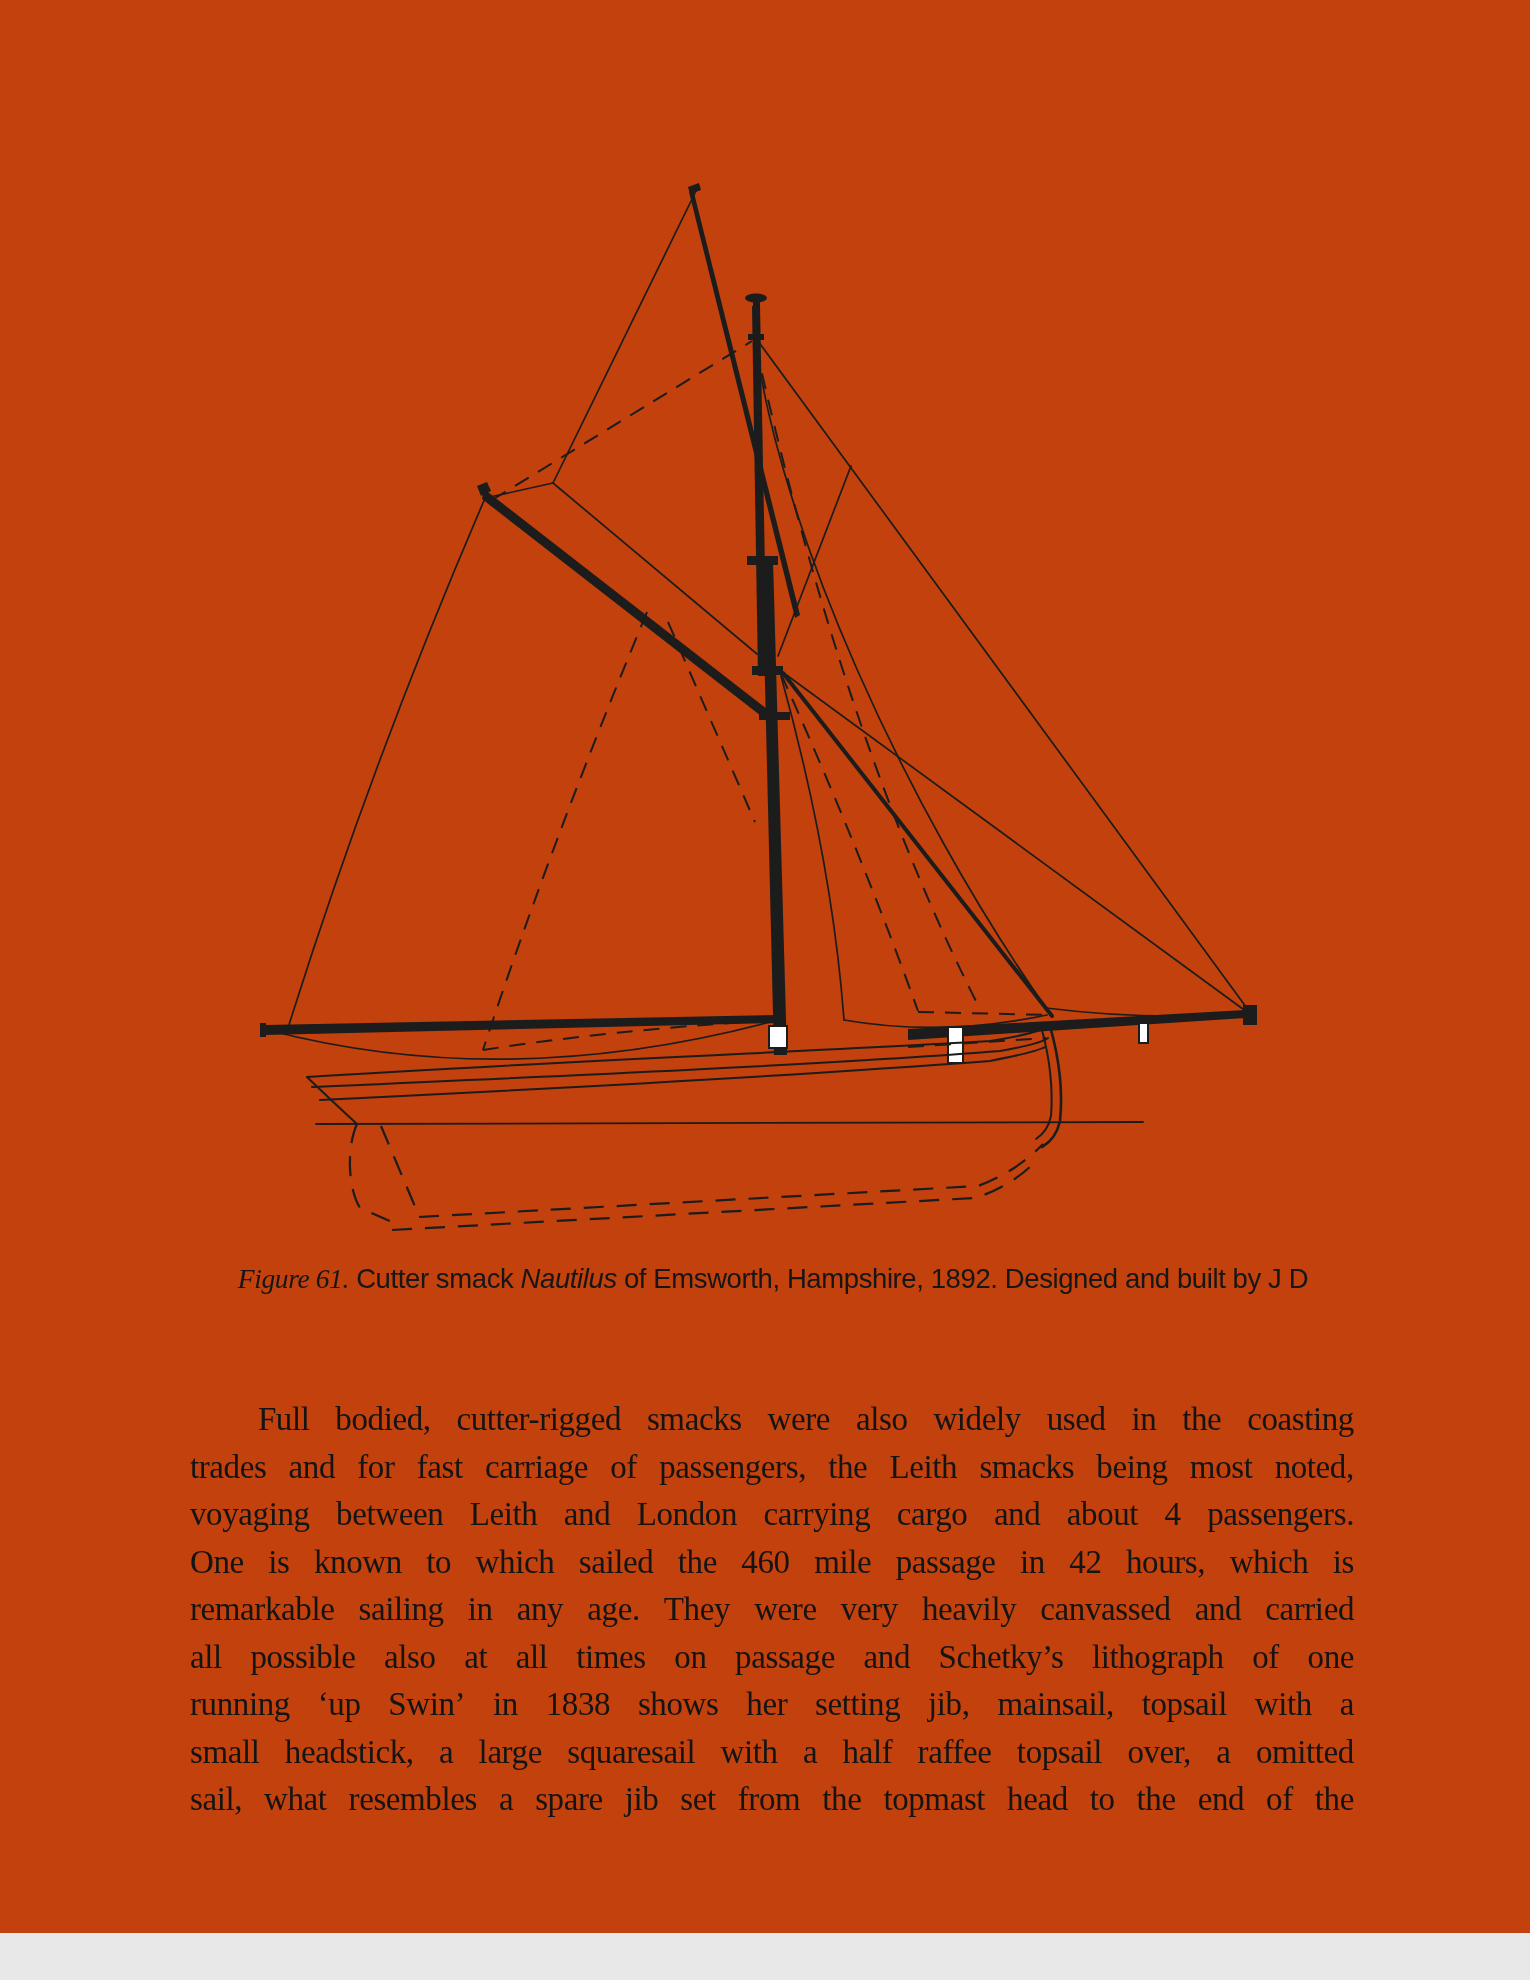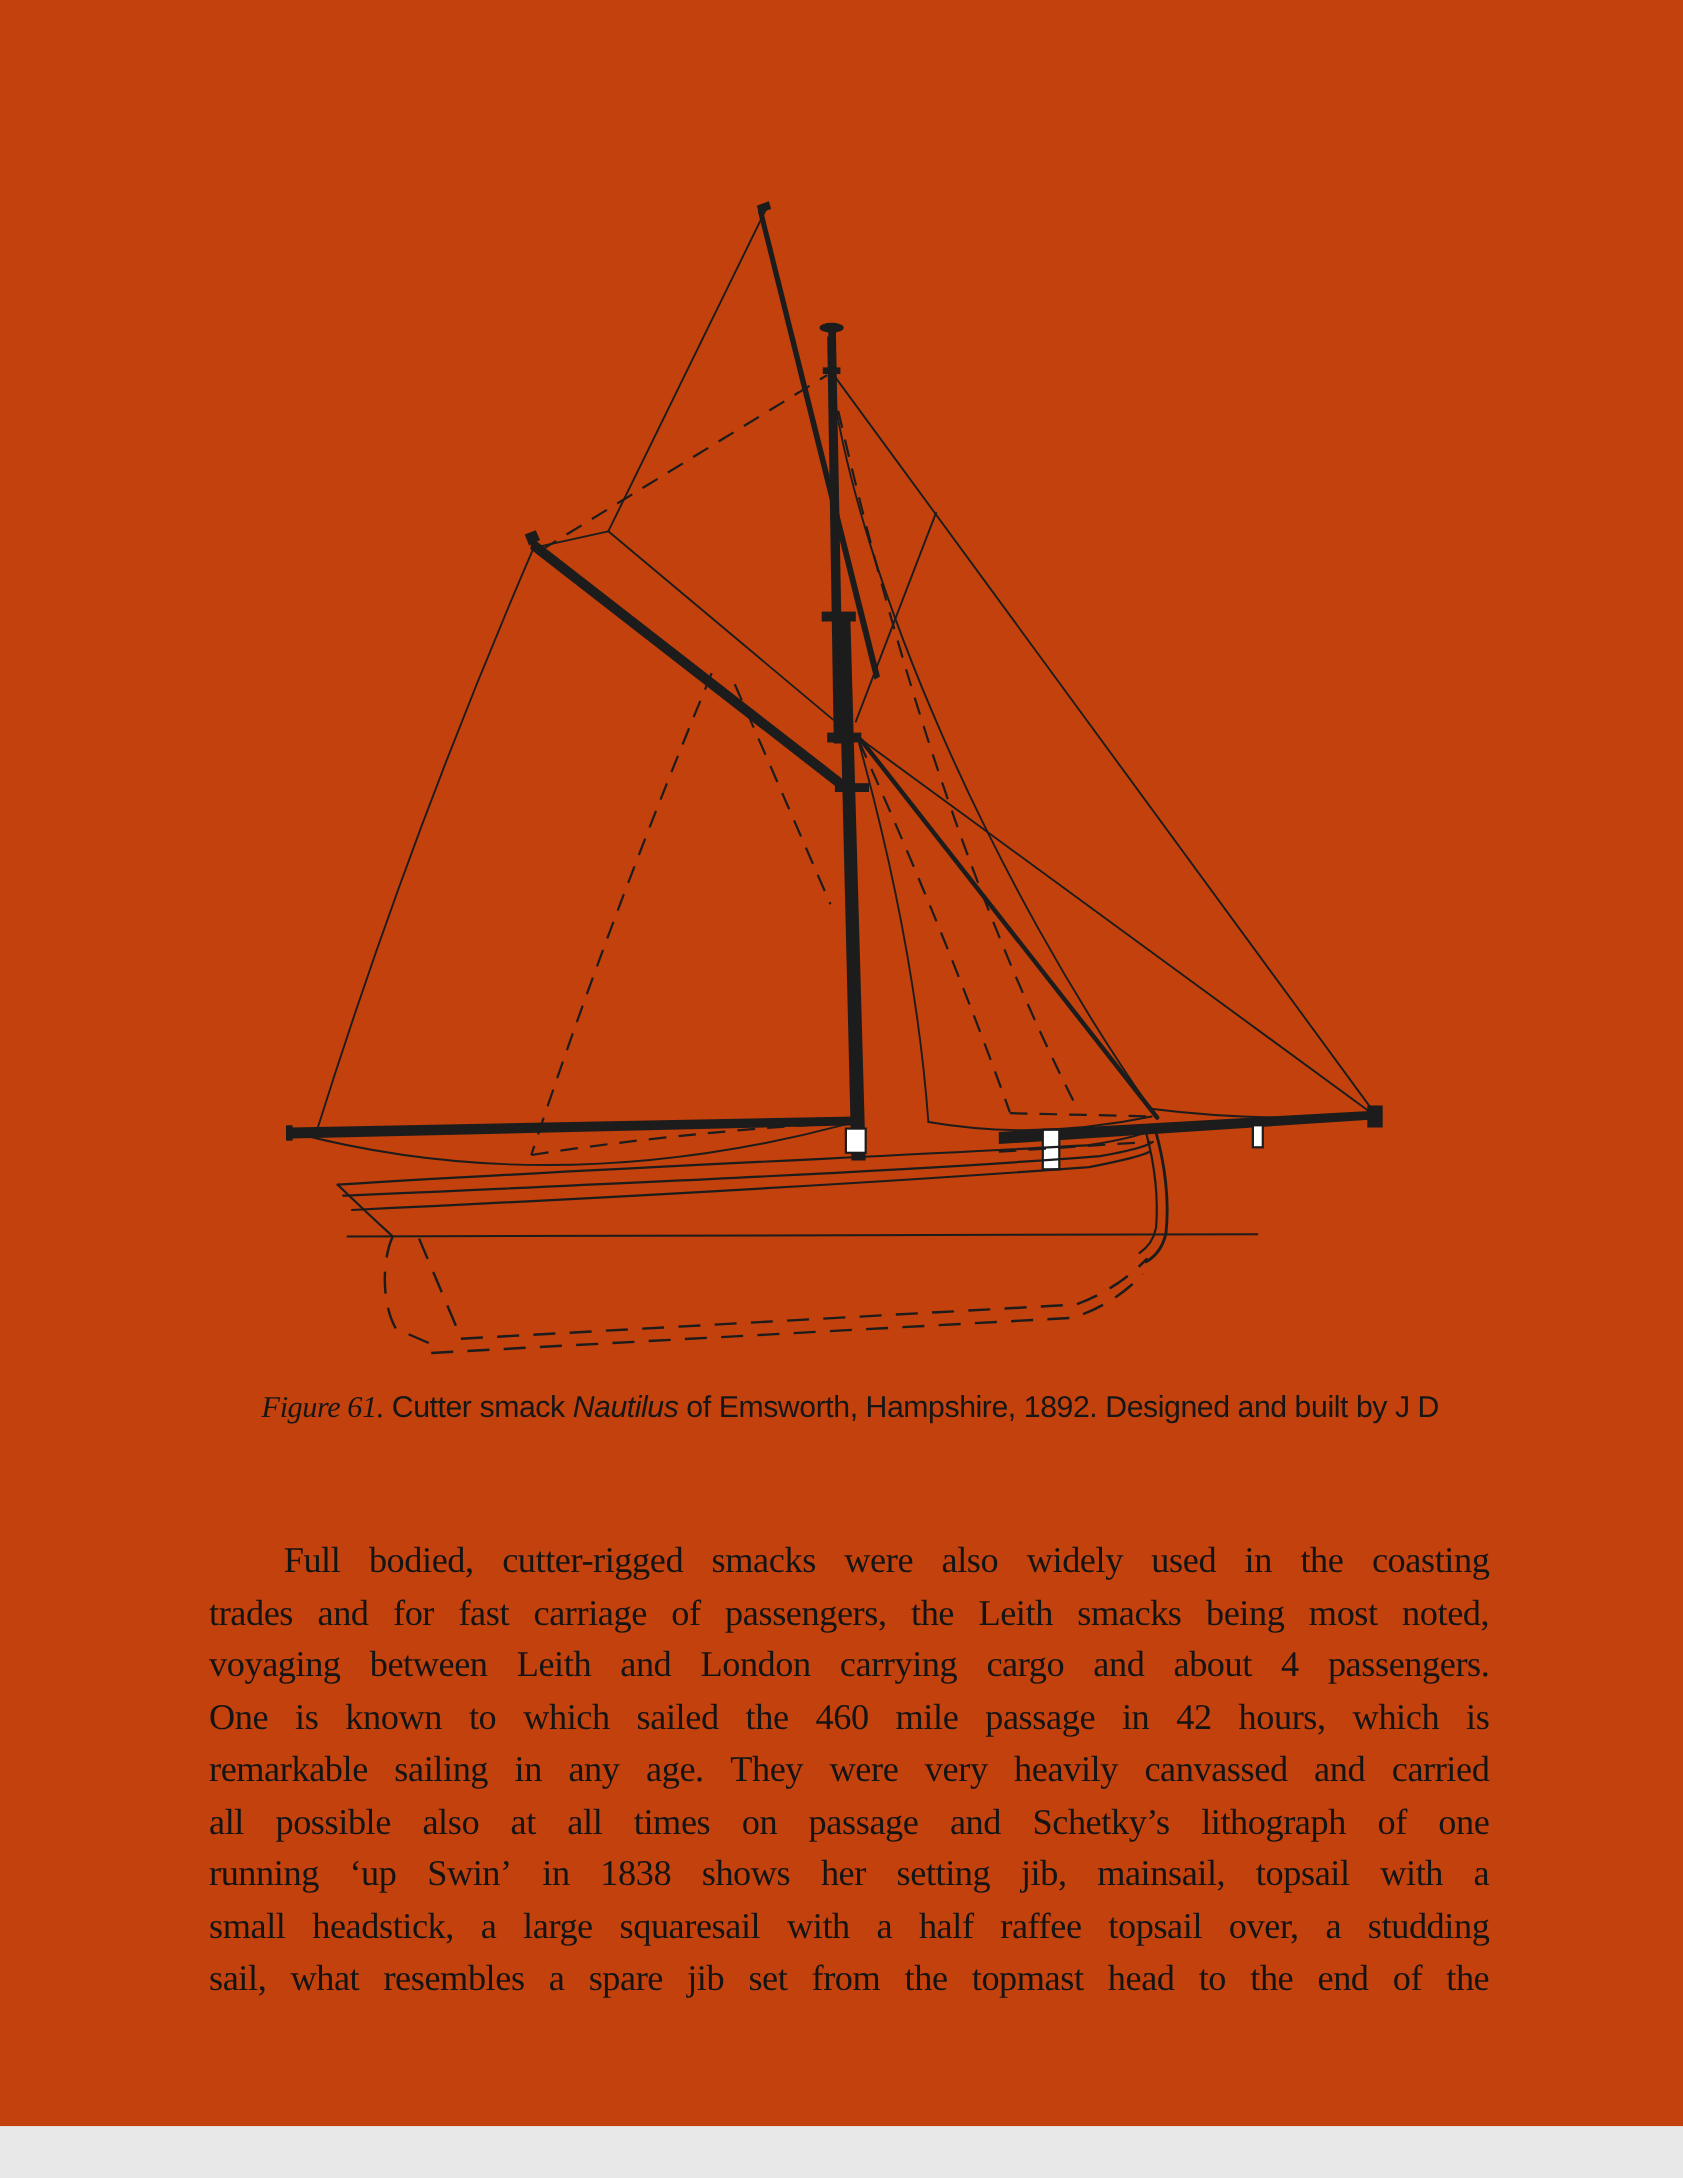--- a/index.html
+++ b/index.html
@@ -220,21 +220,21 @@
         <span>a</span>
         <span>large</span>
         <span>squaresail</span>
         <span>with</span>
         <span>a</span>
         <span>half</span>
         <span>raffee</span>
         <span>topsail</span>
         <span>over,</span>
         <span>a</span>
-        <span>studding</span>
+        <span>omitted</span>
       </div>
       <div class="tline">
         <span>sail,</span>
         <span>what</span>
         <span>resembles</span>
         <span>a</span>
         <span>spare</span>
         <span>jib</span>
         <span>set</span>
         <span>from</span>

